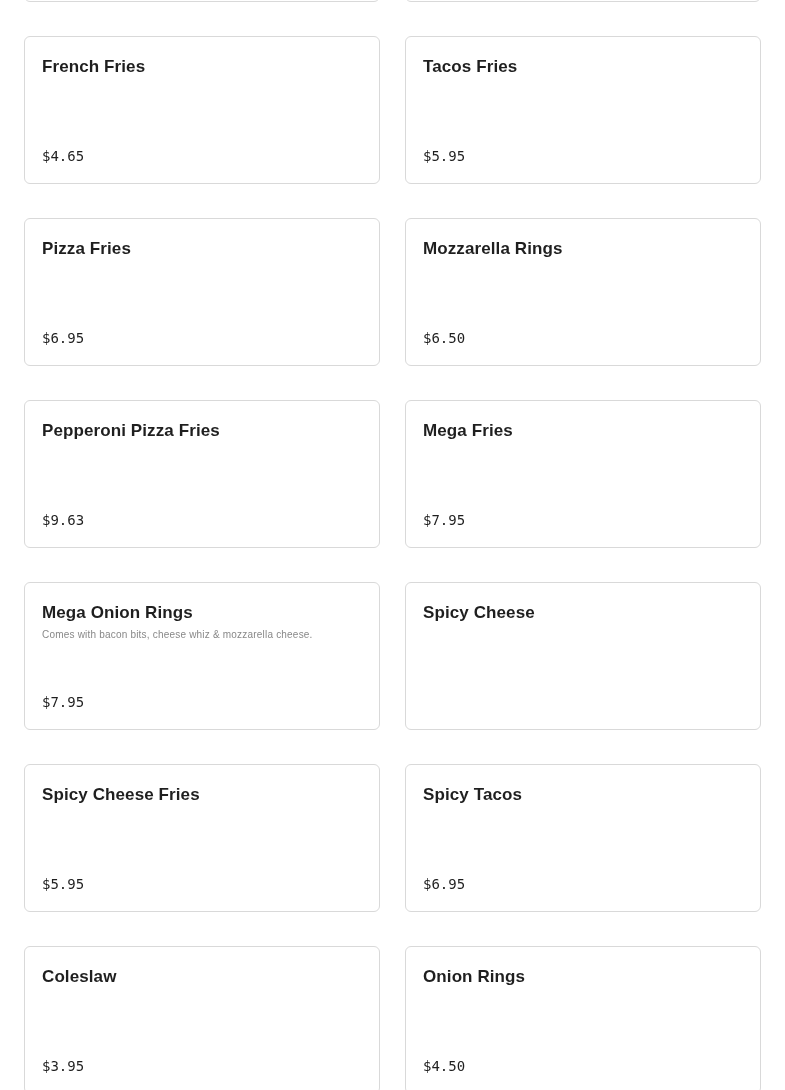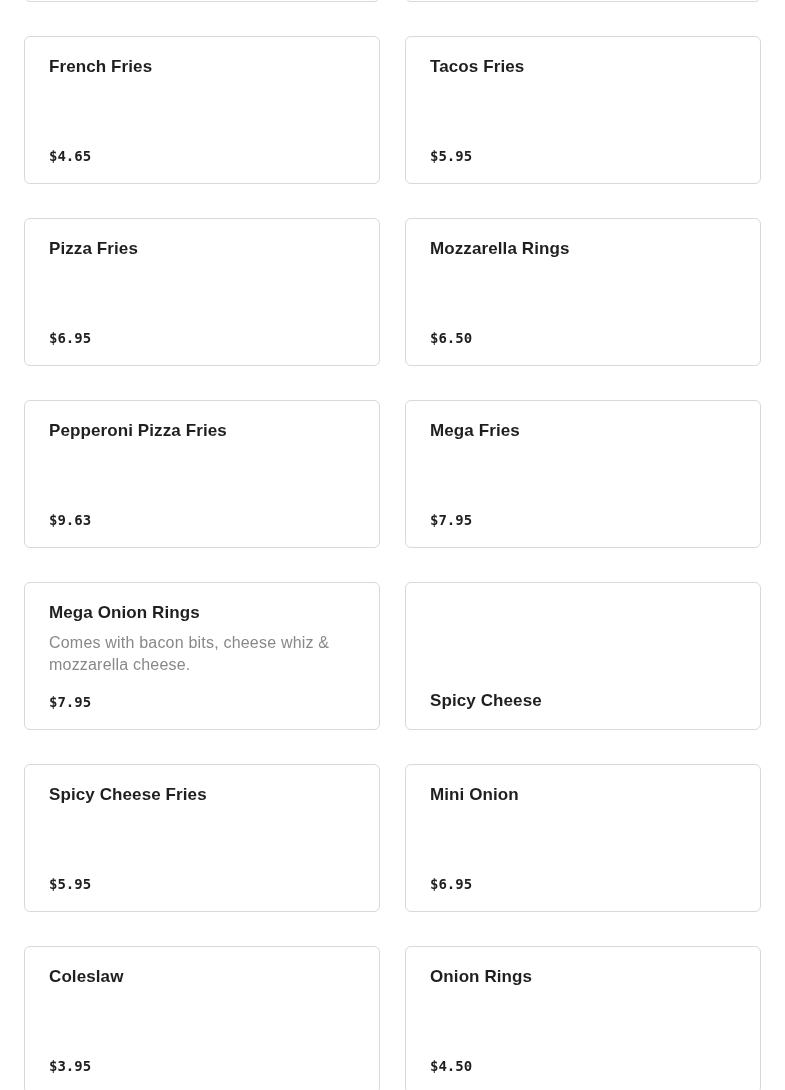--- a/index.html
+++ b/index.html
@@ -23,45 +23,44 @@
     row-gap: 34px;
     padding: 0 24px;
     margin-top: -146px; 
   }
   .menu-card {
     width: 356px;
     height: 148px;
     background: #ffffff;
     border: 1px solid #d9d9d9;
     border-radius: 6px;
-    padding: 20px 17px 18px 24px;
+    padding: 20px 17px 18px 17px;
     display: flex;
     flex-direction: column;
     cursor: pointer;
-    justify-content: flex-end;
   }
   .menu-card .item-name {
     font-size: 17px;
     line-height: 1.2;
     font-weight: 700;
     color: #1f1f1f;
     letter-spacing: 0.1px;
   }
   .menu-card .item-description {
-    font-size: 16px;
+    font-size: 10px;
     line-height: 22px;
     color: #888888;
-    margin-top: 9px;
+    margin-top: 1px;
     letter-spacing: 0.2px;
   }
   .menu-card .item-description:empty { display: none; }
   .menu-card .item-price {
     margin-top: auto;
     font-family: "DejaVu Sans Mono", monospace;
-    font-weight: 700;
+    font-weight: 400;
     font-size: 14px;
     line-height: 17px;
     color: #1f1f1f;
   }
 </style>
 </head>
 <body>
 
 <div class="menu-viewport">
   <div class="menu-grid">
@@ -113,21 +112,21 @@
       <div class="menu-card">
     <div class="item-name">Spicy Cheese</div>
 
   </div>
       <div class="menu-card">
     <div class="item-name">Spicy Cheese Fries</div>
 
     <div class="item-price">$5.95</div>
   </div>
       <div class="menu-card">
-    <div class="item-name">Mini Onion</div>
+    <div class="item-name">Spicy Tacos</div>
 
     <div class="item-price">$6.95</div>
   </div>
       <div class="menu-card">
     <div class="item-name">Coleslaw</div>
 
     <div class="item-price">$3.95</div>
   </div>
       <div class="menu-card">
     <div class="item-name">Onion Rings</div>

